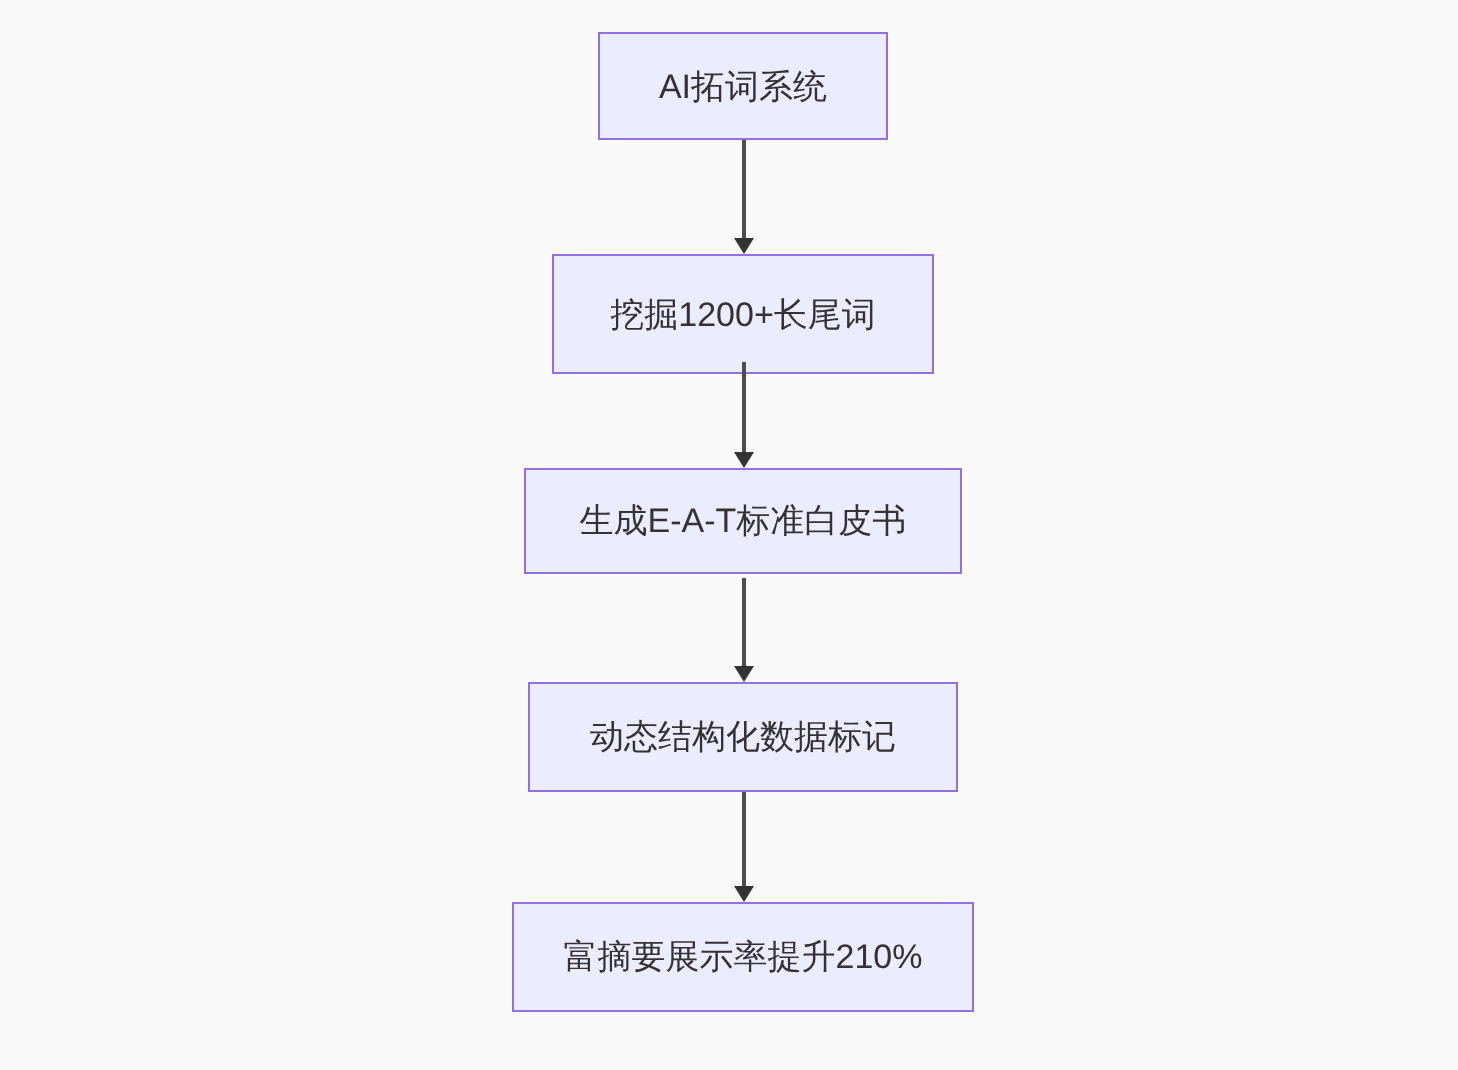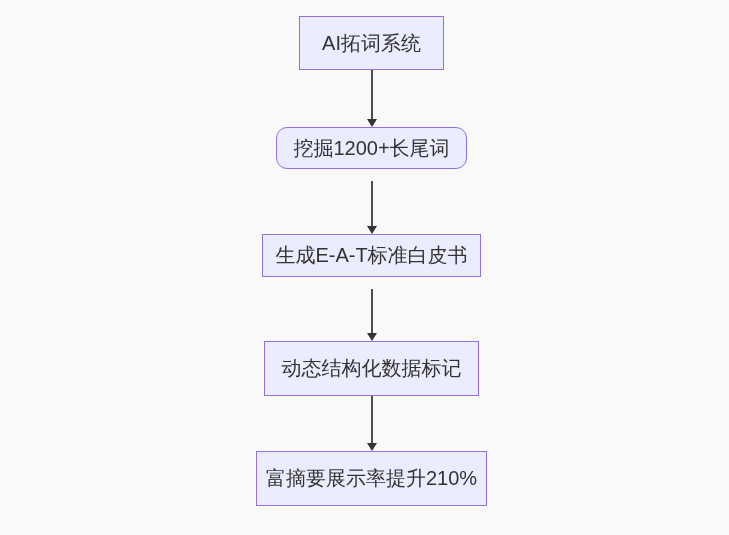--- a/index.html
+++ b/index.html
@@ -17,28 +17,28 @@
   .node {
     position: absolute;
     box-sizing: border-box;
     background: #ECECFF;
     border: 1px solid #9370DB;
     display: flex;
     align-items: center;
     justify-content: center;
   }
   .node .label {
-    font-size: 20px;
+    font-size: 17px;
     color: #333333;
     white-space: nowrap;
     text-align: center;
   }
   .node1 { left: 299px; top: 16px;  width: 145px; height: 54px; }
-  .node2 { left: 276px; top: 127px; width: 191px; height: 42px; border-radius: 11px; }
-  .node3 { left: 262px; top: 234px; width: 219px; height: 43px; }
+  .node2 { left: 276px; top: 127px; width: 191px; height: 60px; }
+  .node3 { left: 262px; top: 234px; width: 219px; height: 53px; }
   .node4 { left: 264px; top: 341px; width: 215px; height: 55px; font-family: Liberation Serif, serif; }
   .node5 { left: 256px; top: 451px; width: 231px; height: 55px; }
 
   .arrow {
     position: absolute;
     width: 12px;
     display: flex;
     flex-direction: column;
     align-items: center;
   }

